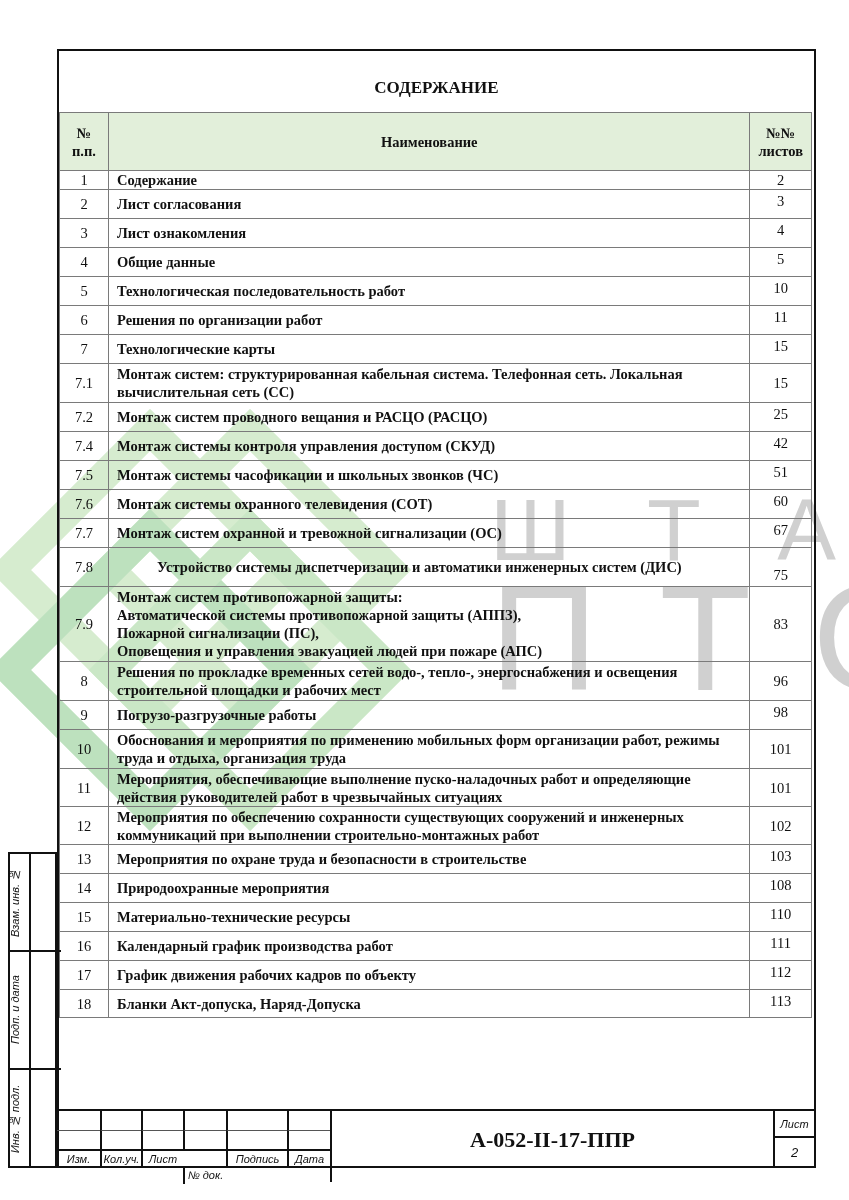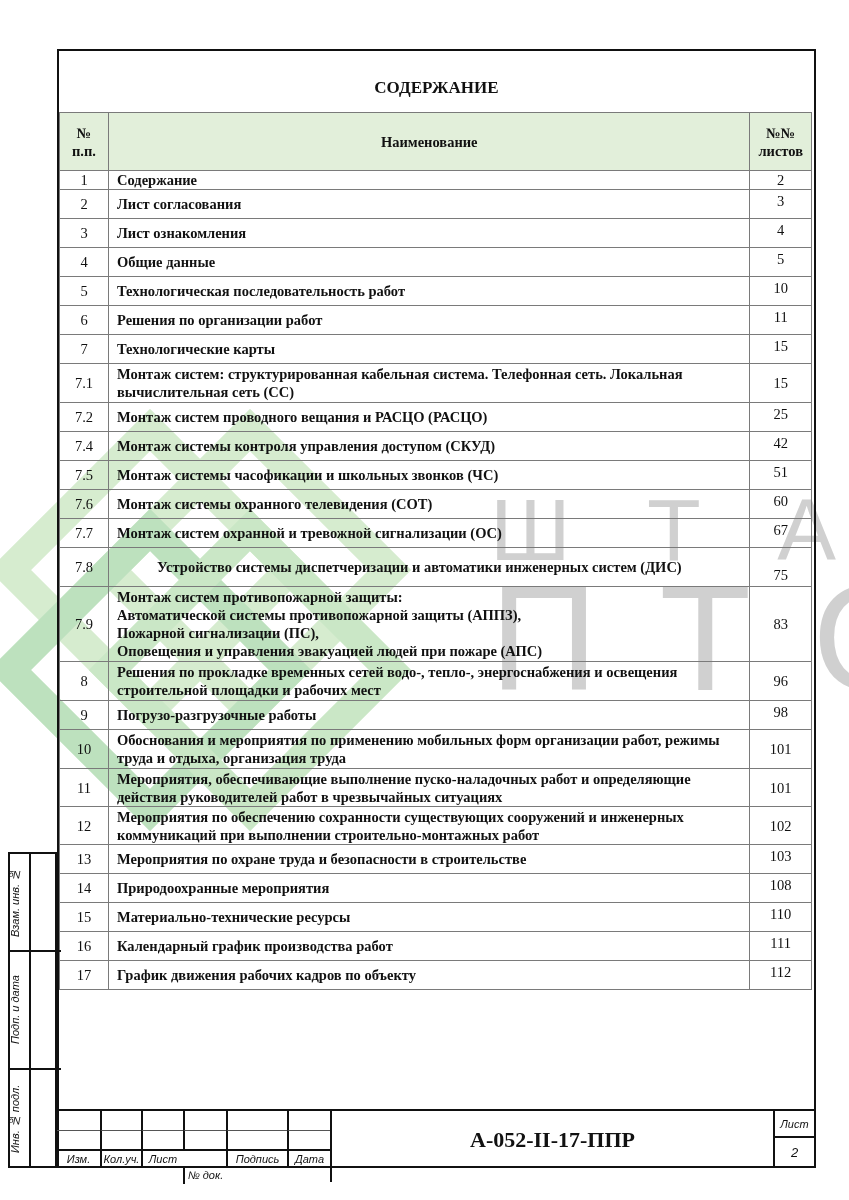--- a/index.html
+++ b/index.html
@@ -179,20 +179,25 @@
       <tr style="height: 29px;">
         <td class="num">16</td>
         <td class="name" style="white-space: pre-line;">Календарный график производства работ</td>
         <td class="page">111</td>
       </tr>
       <tr style="height: 29px;">
         <td class="num">17</td>
         <td class="name" style="white-space: pre-line;">График движения рабочих кадров по объекту</td>
         <td class="page">112</td>
       </tr>
+      <tr style="height: 28px;">
+        <td class="num">18</td>
+        <td class="name" style="white-space: pre-line;">Бланки Акт-допуска, Наряд-Допуска</td>
+        <td class="page">113</td>
+      </tr>
     </tbody>
 </table>
 
 <div class="side">
   <div class="divv"></div>
   <div class="divh" style="top:96px"></div>
   <div class="divh" style="top:214px"></div>
   <div class="lbl" style="top:4px;height:90px">Взам. инв. №</div>
   <div class="lbl" style="top:100px;height:112px">Подп. и дата</div>
   <div class="lbl" style="top:218px;height:94px">Инв. № подл.</div>

